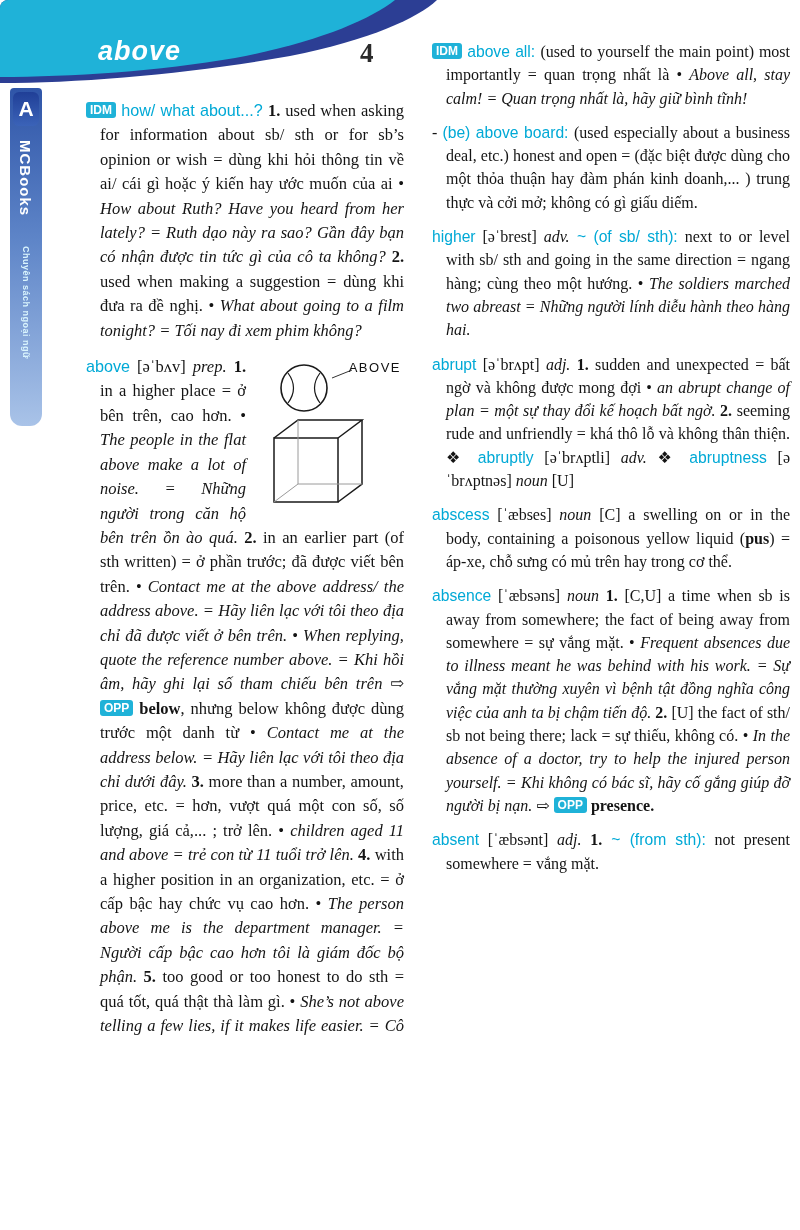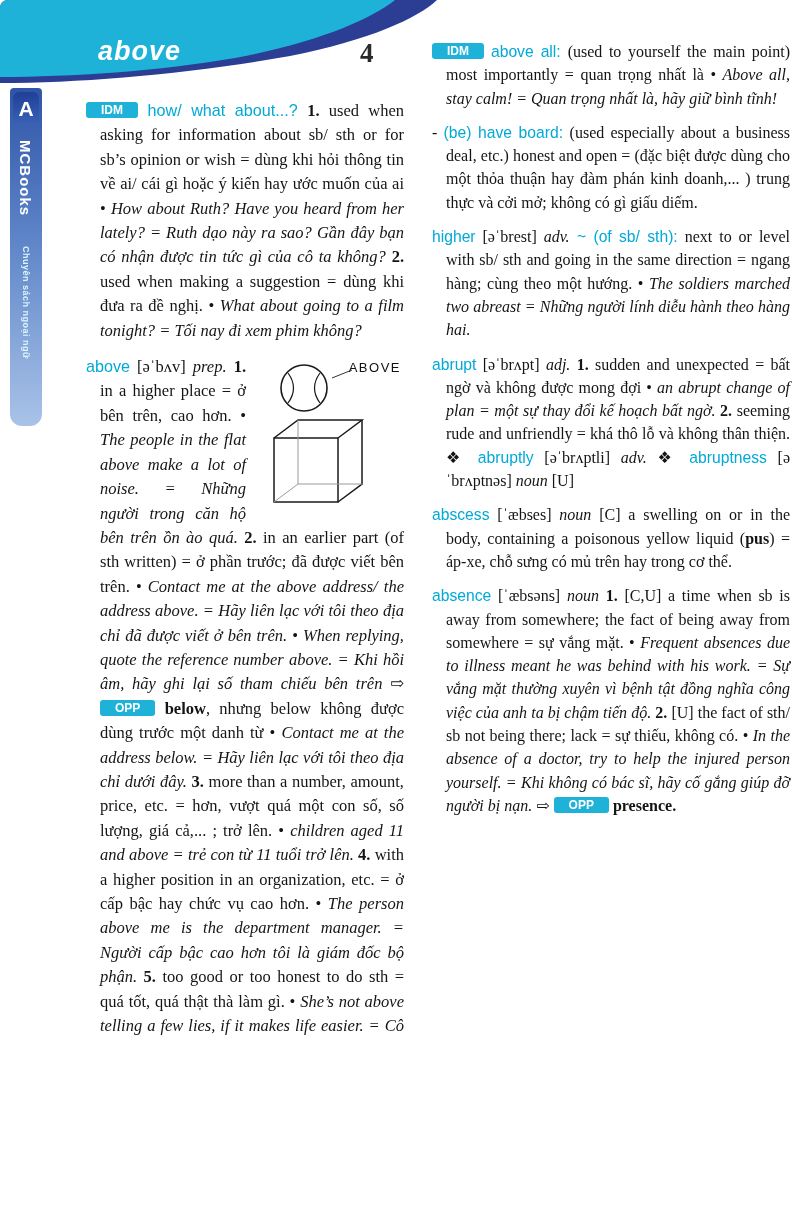--- a/index.html
+++ b/index.html
@@ -35,21 +35,21 @@
   .entry{margin-bottom:11px;padding-left:14px;text-indent:-14px;}
 
   
   .r-p{}
   .r-b{font-weight:bold;}
   .r-i{font-style:italic;}
   .r-hw{color:#00a9d6;font-weight:normal;
         font-family:"Liberation Sans","DejaVu Sans",sans-serif;font-size:0.98em;}
   .r-badge{display:inline-block;text-indent:0;background:#1fb2d8;color:#fff;
     font-family:"Liberation Sans",sans-serif;font-weight:bold;font-size:12px;line-height:16px;
-    padding:0 15px;border-radius:3px;vertical-align:2px;}
+    padding:0 4px;border-radius:3px;vertical-align:2px;}
 
   
   .figure{float:right;width:150px;margin:2px 0 4px 8px;text-indent:0;}
 </style>
 </head>
 <body>
 
 <div class="page">
 
   <header class="header">
@@ -83,20 +83,21 @@
           <path d="M20 82 L44 64 L108 64 L84 82" fill="none" stroke="#1a1a1a" stroke-width="1.5"></path>
           <path d="M108 64 L108 128 L84 146" fill="none" stroke="#1a1a1a" stroke-width="1.5"></path>
           <path d="M20 146 L44 128 L44 64 M44 128 L108 128" fill="none" stroke="#9a9a9a" stroke-width="1"></path>
         </svg>
       </span>
     <span class="r-hw">above</span><span class="r-p"> [əˈbʌv] </span><span class="r-i">prep.</span><span class="r-p"> </span><span class="r-b">1.</span><span class="r-p"> in a higher place = ở bên trên, cao hơn. • </span><span class="r-i">The people in the flat above make a lot of noise. = Những người trong căn hộ bên trên ồn ào quá. </span><span class="r-b">2.</span><span class="r-p"> in an earlier part (of sth written) = ở phần trước; đã được viết bên trên. • </span><span class="r-i">Contact me at the above address/ the address above. = Hãy liên lạc với tôi theo địa chỉ đã được viết ở bên trên. </span><span class="r-p">• </span><span class="r-i">When replying, quote the reference number above. = Khi hồi âm, hãy ghi lại số tham chiếu bên trên </span><span class="r-p">⇨ </span><span class="r-badge">OPP</span><span class="r-b"> below</span><span class="r-p">, nhưng below không được dùng trước một danh từ • </span><span class="r-i">Contact me at the address below. = Hãy liên lạc với tôi theo địa chỉ dưới đây. </span><span class="r-b">3.</span><span class="r-p"> more than a number, amount, price, etc. = hơn, vượt quá một con số, số lượng, giá cả,... ; trở lên. • </span><span class="r-i">children aged 11 and above = trẻ con từ 11 tuổi trở lên. </span><span class="r-b">4.</span><span class="r-p"> with a higher position in an organization, etc. = ở cấp bậc hay chức vụ cao hơn. • </span><span class="r-i">The person above me is the department manager. = Người cấp bậc cao hơn tôi là giám đốc bộ phận. </span><span class="r-b">5.</span><span class="r-p"> too good or too honest to do sth = quá tốt, quá thật thà làm gì. • </span><span class="r-i">She’s not above telling a few lies, if it makes life easier. = Cô ta không quá thật thà để tránh nói dối vài điều gì đó nếu chuyện đó có thể làm cuộc sống dễ chịu hơn.</span></div>
   </div>
 
   <div class="col col-right">
     <div class="entry"><span class="r-badge">IDM</span><span class="r-hw"> above all: </span><span class="r-p">(used to yourself the main point) most importantly = quan trọng nhất là • </span><span class="r-i">Above all, stay calm! = Quan trọng nhất là, hãy giữ bình tĩnh!</span></div>
-    <div class="entry"><span class="r-p">- </span><span class="r-hw">(be) have board: </span><span class="r-p">(used especially about a business deal, etc.) honest and open = (đặc biệt được dùng cho một thỏa thuận hay đàm phán kinh doanh,... ) trung thực và cởi mở; không có gì giấu diếm.</span></div>
+    <div class="entry"><span class="r-p">- </span><span class="r-hw">(be) above board: </span><span class="r-p">(used especially about a business deal, etc.) honest and open = (đặc biệt được dùng cho một thỏa thuận hay đàm phán kinh doanh,... ) trung thực và cởi mở; không có gì giấu diếm.</span></div>
     <div class="entry"><span class="r-hw">higher</span><span class="r-p"> [əˈbrest] </span><span class="r-i">adv.</span><span class="r-hw"> ~ (of sb/ sth):</span><span class="r-p"> next to or level with sb/ sth and going in the same direction = ngang hàng; cùng theo một hướng. • </span><span class="r-i">The soldiers marched two abreast = Những người lính diễu hành theo hàng hai.</span></div>
     <div class="entry"><span class="r-hw">abrupt</span><span class="r-p"> [əˈbrʌpt] </span><span class="r-i">adj.</span><span class="r-p"> </span><span class="r-b">1.</span><span class="r-p"> sudden and unexpected = bất ngờ và không được mong đợi • </span><span class="r-i">an abrupt change of plan = một sự thay đổi kế hoạch bất ngờ. </span><span class="r-b">2.</span><span class="r-p"> seeming rude and unfriendly = khá thô lỗ và không thân thiện. ❖ </span><span class="r-hw">abruptly</span><span class="r-p"> [əˈbrʌptli] </span><span class="r-i">adv.</span><span class="r-p"> ❖ </span><span class="r-hw">abruptness</span><span class="r-p"> [əˈbrʌptnəs] </span><span class="r-i">noun</span><span class="r-p"> [U]</span></div>
     <div class="entry"><span class="r-hw">abscess</span><span class="r-p"> [ˈæbses] </span><span class="r-i">noun</span><span class="r-p"> [C] a swelling on or in the body, containing a poisonous yellow liquid (</span><span class="r-b">pus</span><span class="r-p">) = áp-xe, chỗ sưng có mủ trên hay trong cơ thể.</span></div>
     <div class="entry"><span class="r-hw">absence</span><span class="r-p"> [ˈæbsəns] </span><span class="r-i">noun</span><span class="r-p"> </span><span class="r-b">1.</span><span class="r-p"> [C,U] a time when sb is away from somewhere; the fact of being away from somewhere = sự vắng mặt. • </span><span class="r-i">Frequent absences due to illness meant he was behind with his work. = Sự vắng mặt thường xuyên vì bệnh tật đồng nghĩa công việc của anh ta bị chậm tiến độ. </span><span class="r-b">2.</span><span class="r-p"> [U] the fact of sth/ sb not being there; lack = sự thiếu, không có. • </span><span class="r-i">In the absence of a doctor, try to help the injured person yourself. = Khi không có bác sĩ, hãy cố gắng giúp đỡ người bị nạn. </span><span class="r-p">⇨ </span><span class="r-badge">OPP</span><span class="r-b"> presence.</span></div>
+    <div class="entry"><span class="r-hw">absent</span><span class="r-p"> [ˈæbsənt] </span><span class="r-i">adj.</span><span class="r-p"> </span><span class="r-b">1.</span><span class="r-hw"> ~ (from sth):</span><span class="r-p"> not present somewhere = vắng mặt.</span></div>
   </div>
 
 </div>
 
 </body></html>

